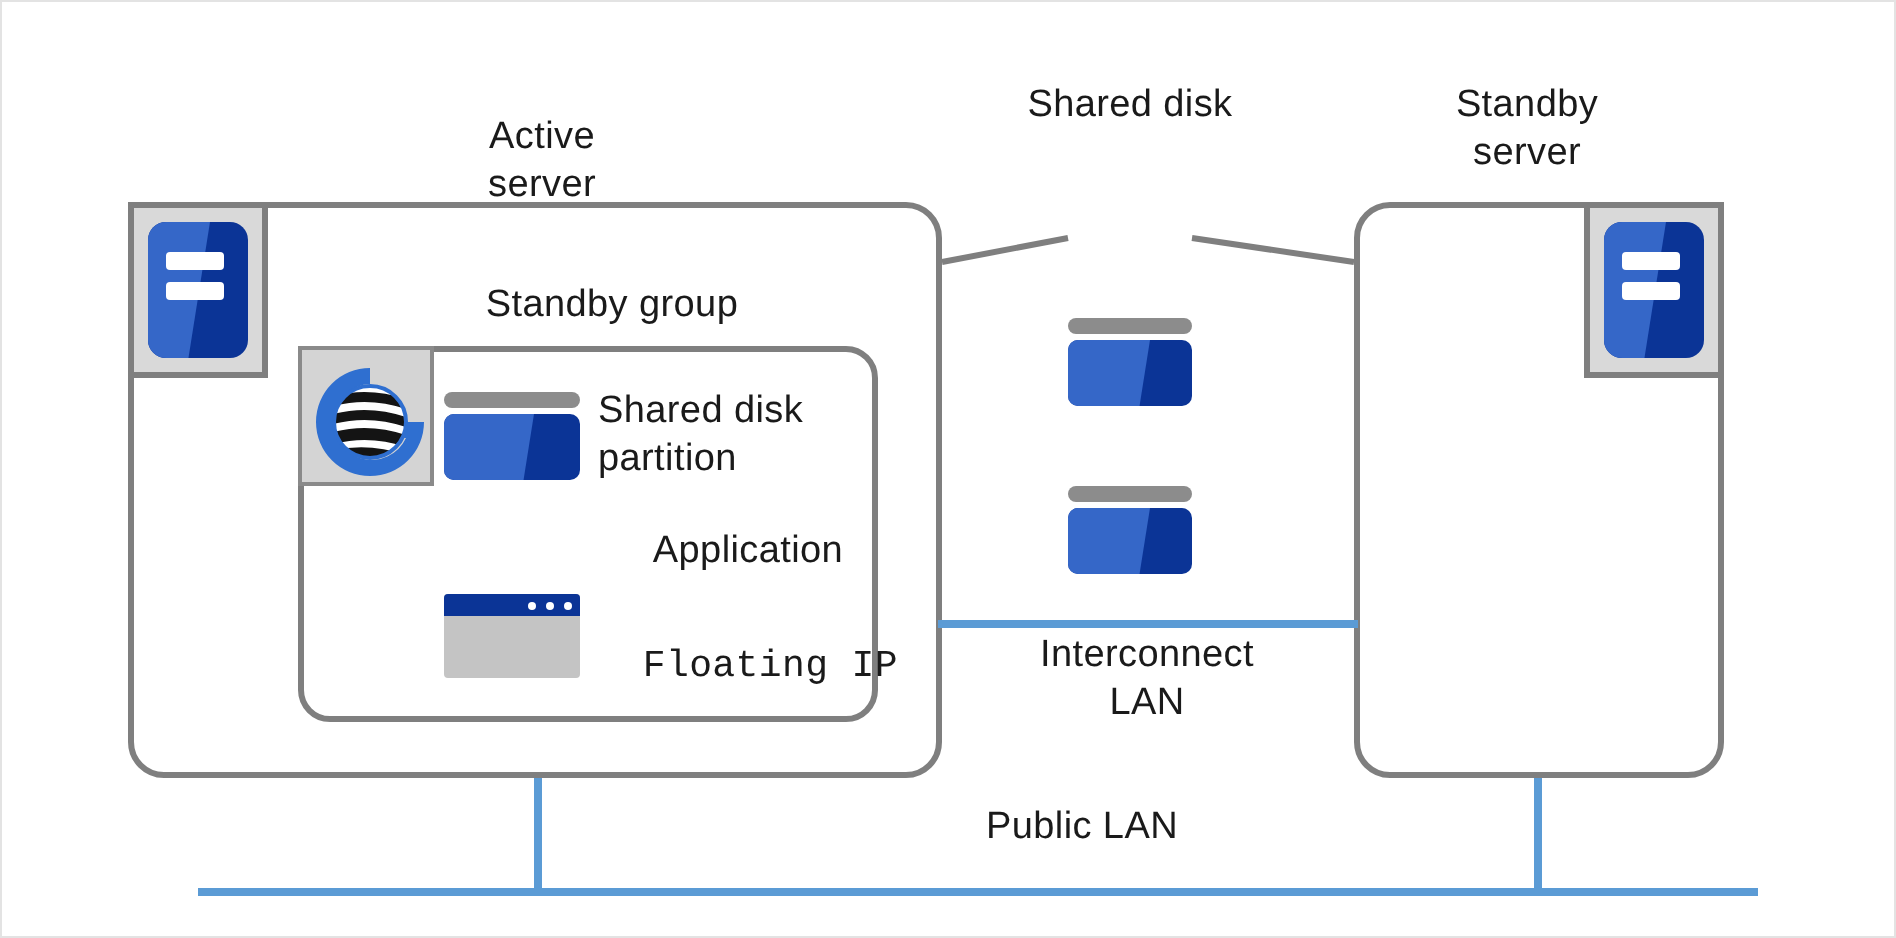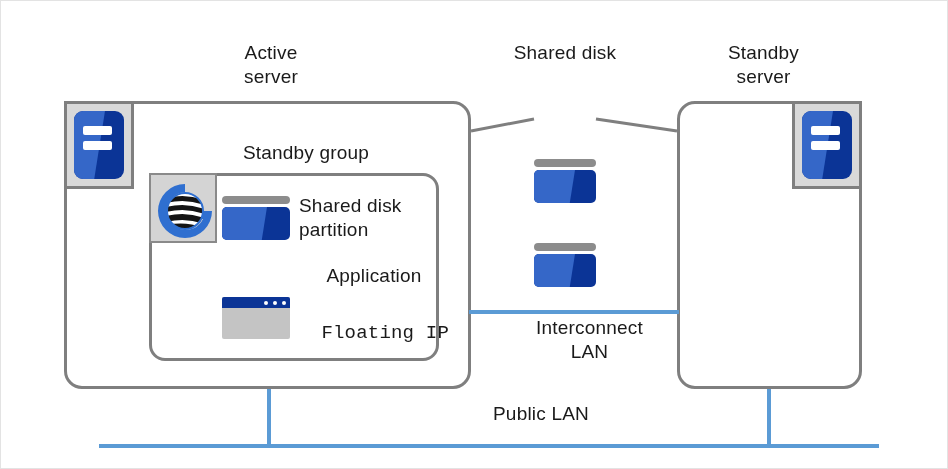--- a/index.html
+++ b/index.html
@@ -172,21 +172,21 @@
 </head>
 <body>
 
 <div id="canvas">
 
   <svg class="overlay" viewBox="0 0 948 469">
     <line x1="470" y1="130" x2="533" y2="118" stroke="#7f7f7f" stroke-width="3"></line>
     <line x1="595" y1="118" x2="676" y2="130" stroke="#7f7f7f" stroke-width="3"></line>
   </svg>
 
-  <div class="abs label" style="left:195px; top:40px; width:150px;">Active
+  <div class="abs label" style="left:195px; top:56px; width:150px;">Active
 server</div>
 
   <div class="abs server-box" style="left:63px; top:100px; width:407px; height:288px;"></div>
 
   <div class="abs srv-icon" style="left:63px; top:100px; width:70px; height:88px;">
     <div class="srv-card">
       <div class="srv-bar b1"></div>
       <div class="srv-bar b2"></div>
     </div>
   </div>
@@ -250,21 +250,21 @@
   <div class="abs server-box" style="left:676px; top:100px; width:185px; height:288px;"></div>
 
   <div class="abs srv-icon" style="left:791px; top:100px; width:70px; height:88px;">
     <div class="srv-card">
       <div class="srv-bar b1"></div>
       <div class="srv-bar b2"></div>
     </div>
   </div>
 
   <div class="abs netline netline-h" style="left:468px; top:309px; width:210px;"></div>
-  <div class="abs label" style="left:470px; top:315px; width:205px;margin-left:16px;">Interconnect
+  <div class="abs label" style="left:470px; top:315px; width:205px;">Interconnect
 LAN</div>
 
   <div class="abs netline netline-v" style="left:266px; top:388px; height:59px;"></div>
   <div class="abs netline netline-v" style="left:766px; top:388px; height:59px;"></div>
   <div class="abs netline netline-h" style="left:98px; top:443px; width:780px;"></div>
   <div class="abs label" style="left:440px; top:401px; width:200px;">Public  LAN</div>
 
 </div>
 
 </body></html>

